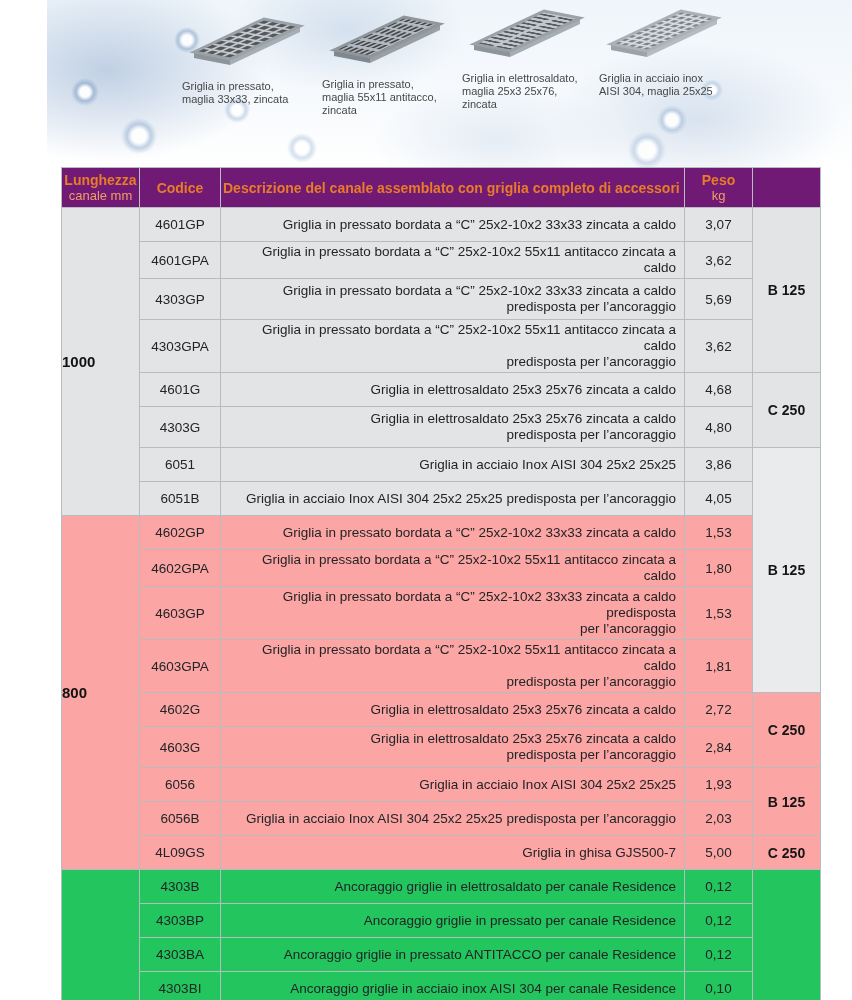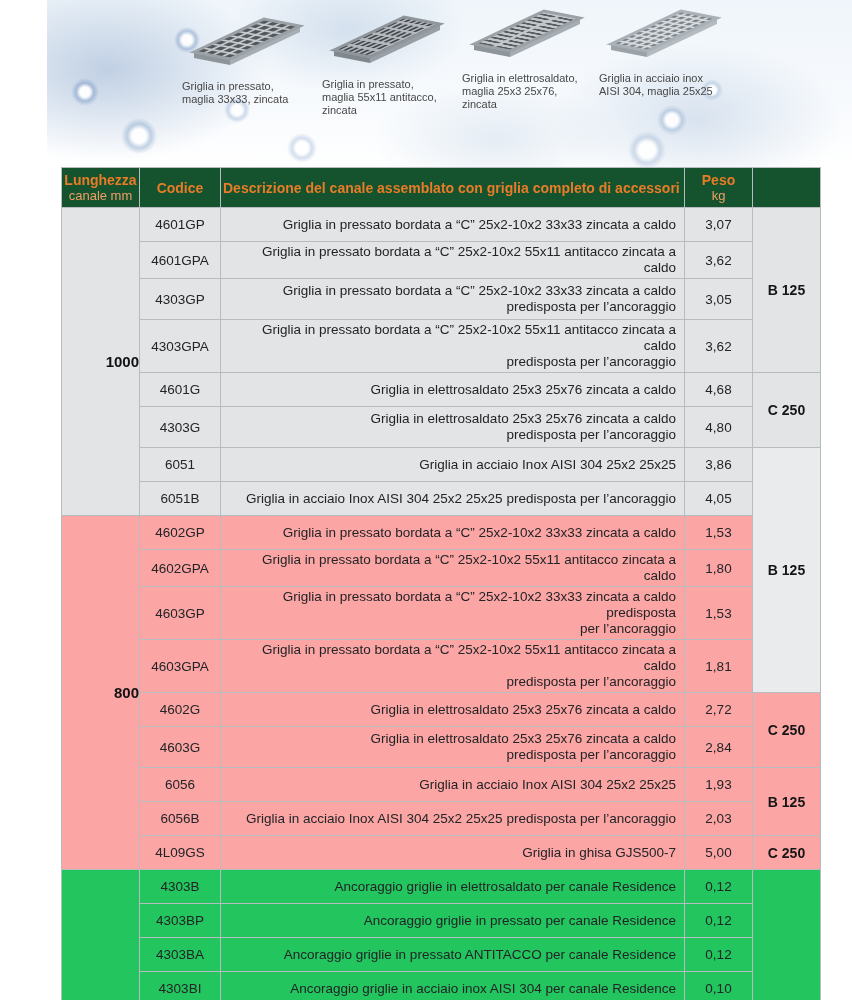--- a/index.html
+++ b/index.html
@@ -36,32 +36,32 @@
     border-collapse:collapse; table-layout:fixed; width:759px;
     font-family:"Liberation Sans", sans-serif;
   }
   .catalog col.c-len  { width:78px; }
   .catalog col.c-code { width:81px; }
   .catalog col.c-desc { width:464px; }
   .catalog col.c-peso { width:68px; }
   .catalog col.c-cls  { width:68px; }
   .catalog th, .catalog td { border:1px solid #b7bcc0; }
   .catalog thead tr { height:40px; }
-  .catalog thead th { background:#14532d; vertical-align:middle; padding:3px 2px; }
+  .catalog thead th { background:#701a75; vertical-align:middle; padding:3px 2px; }
   .h-main { display:block; font-weight:bold; font-size:14px; color:#e87c28; line-height:16px; }
   .h-sub  { display:block; font-weight:normal; font-size:13px; color:#f09e68; line-height:15px; }
   .th-desc { text-align:left; padding-left:10px; font-weight:bold; font-size:14px; color:#e87c28; }
 
   .catalog tr.single { height:34px; }
   .catalog tr.double { height:41px; }
   .catalog td { font-size:13.5px; color:#222426; vertical-align:middle; }
   td.code { text-align:center; padding:2px 9px; }
   td.desc { text-align:right; padding:2px 8px 2px 10px; white-space:pre-line; line-height:16px; }
   td.peso { text-align:center; padding:2px 3px; }
-  td.grp  { text-align:right; font-weight:bold; font-size:15px; color:#111; }
+  td.grp  { text-align:left; font-weight:bold; font-size:15px; color:#111; }
   td.cls  { text-align:center; font-weight:bold; font-size:14px; color:#151515; }
 
   .bgA { background:#e3e4e6; }  
   .bgB { background:#fca5a5; }  
   .bgC { background:#22c55e; }  
   .bgM { background:#eaebed; }  
 </style>
 </head>
 <body>
 
@@ -177,21 +177,21 @@
       </tr>
       <tr class="single">
         <td class="code bgA">4601GPA</td>
         <td class="desc bgA">Griglia in pressato bordata a “C” 25x2-10x2 55x11 antitacco zincata a caldo</td>
         <td class="peso bgA">3,62</td>
       </tr>
       <tr class="double">
         <td class="code bgA">4303GP</td>
         <td class="desc bgA">Griglia in pressato bordata a “C” 25x2-10x2 33x33 zincata a caldo
 predisposta per l’ancoraggio</td>
-        <td class="peso bgA">3,05</td>
+        <td class="peso bgA">5,69</td>
       </tr>
       <tr class="double">
         <td class="code bgA">4303GPA</td>
         <td class="desc bgA">Griglia in pressato bordata a “C” 25x2-10x2 55x11 antitacco zincata a caldo
 predisposta per l’ancoraggio</td>
         <td class="peso bgA">3,62</td>
       </tr>
       <tr class="single">
         <td class="code bgA">4601G</td>
         <td class="desc bgA">Griglia in elettrosaldato 25x3 25x76 zincata a caldo</td>

